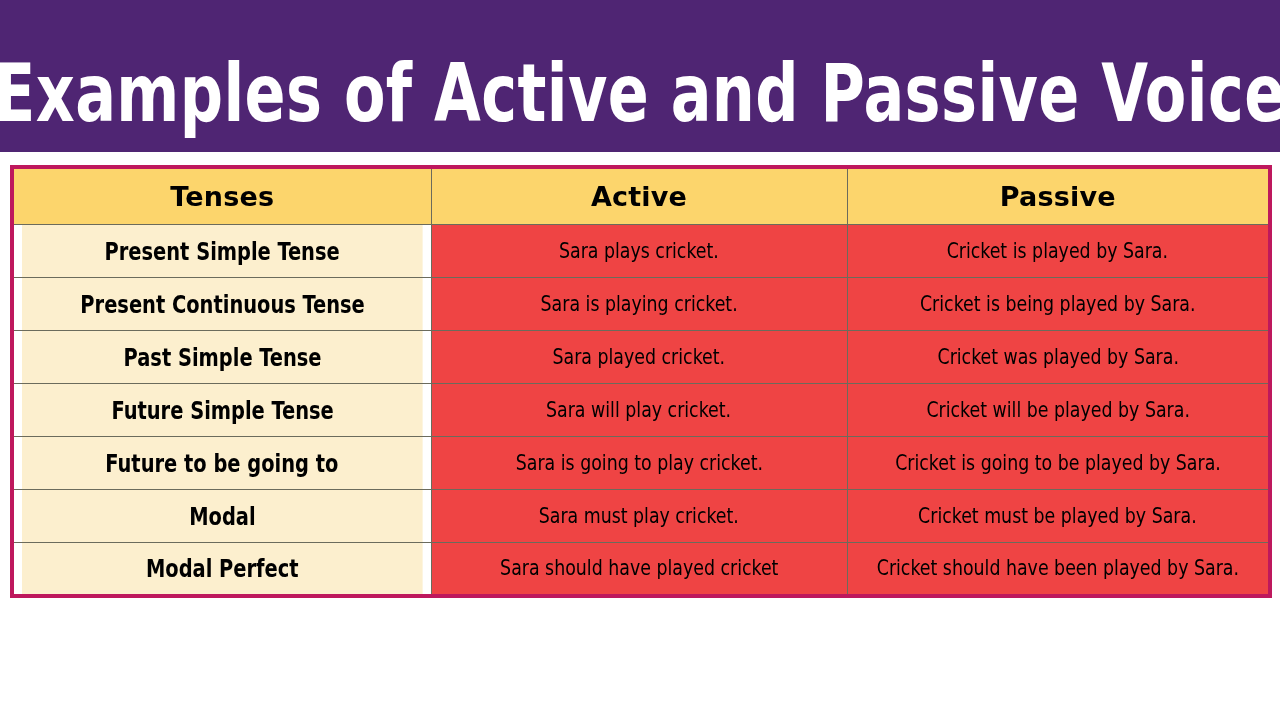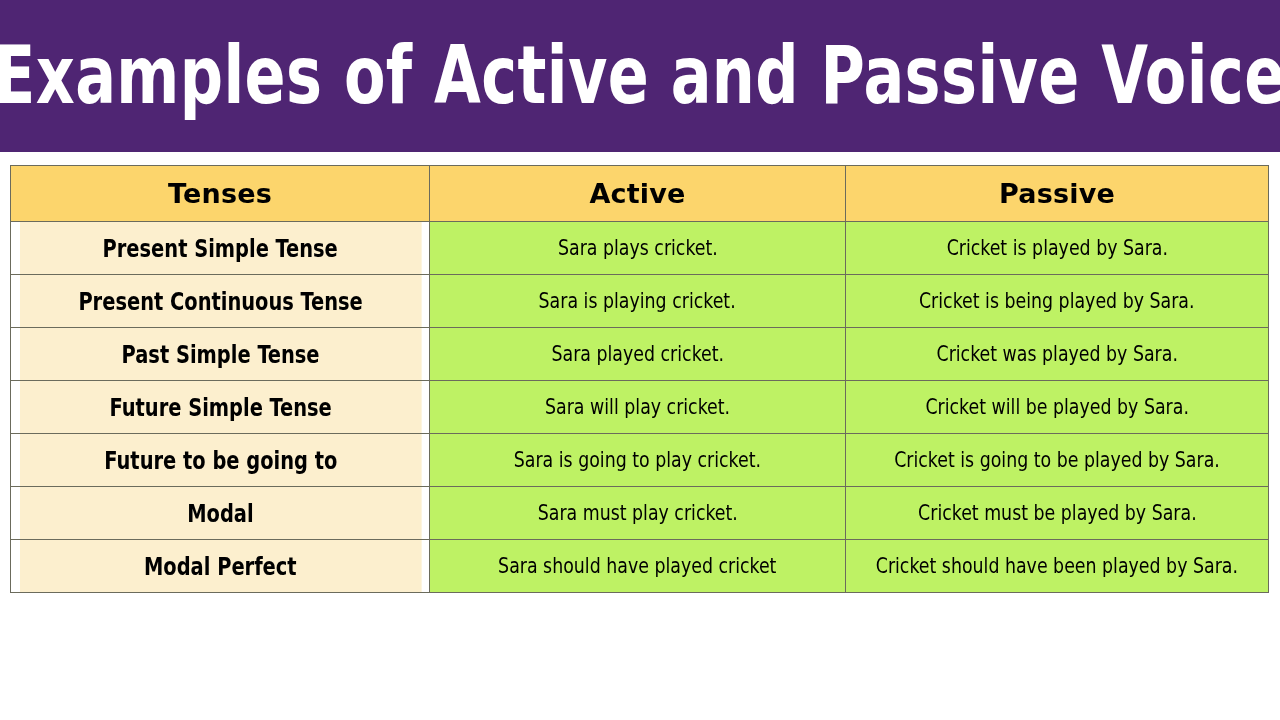--- a/index.html
+++ b/index.html
@@ -17,21 +17,21 @@
 
   
   .header-band {
     position: absolute;
     left: 0;
     top: 0;
     width: 1280px;
     height: 152px;
     background: #4f2573;
     display: flex;
-    align-items: center;
+    align-items: flex-start;
     justify-content: center;
   }
   .header-title {
     color: #ffffff;
     font-family: "Liberation Sans Narrow", "DejaVu Sans Condensed", "Liberation Sans", sans-serif;
     font-weight: bold;
     font-size: 80px;
     line-height: 1;
     letter-spacing: 0.5px;
     transform: scaleX(0.84);
@@ -44,21 +44,21 @@
   .table-wrap {
     position: absolute;
     left: 10px;
     top: 165px;
     width: 1258px;
   }
   table.voice-table {
     width: 1258px;
     border-collapse: collapse;
     table-layout: fixed;
-    border: 1px solid #be185d;
+    border: 4px solid #be185d;
   }
   table.voice-table col.c-tenses { width: 419px; }
   table.voice-table col.c-active { width: 416px; }
   table.voice-table col.c-passive { width: 423px; }
 
   table.voice-table th,
   table.voice-table td {
     border: 1px solid #6b6b5c;
     padding: 0;
     text-align: center;
@@ -80,21 +80,21 @@
   table.voice-table tbody tr { height: 53px; padding-left: 24px; }
 
   td.cell-tense {
     background: #fcefce;
     font-family: "Liberation Sans Narrow", "DejaVu Sans Condensed", "Liberation Sans", sans-serif;
     font-weight: bold;
     font-size: 25px;
     transform: scaleX(0.96);
   }
   td.cell-sentence {
-    background: #bef264;
+    background: #ef4444;
     font-family: "Liberation Sans Narrow", "DejaVu Sans Condensed", "Liberation Sans", sans-serif;
     font-weight: normal;
     font-size: 21px;
   }
   .cell-inner {
     display: block;
     line-height: 1.1;
     white-space: nowrap;
   }
   .tense-inner {

